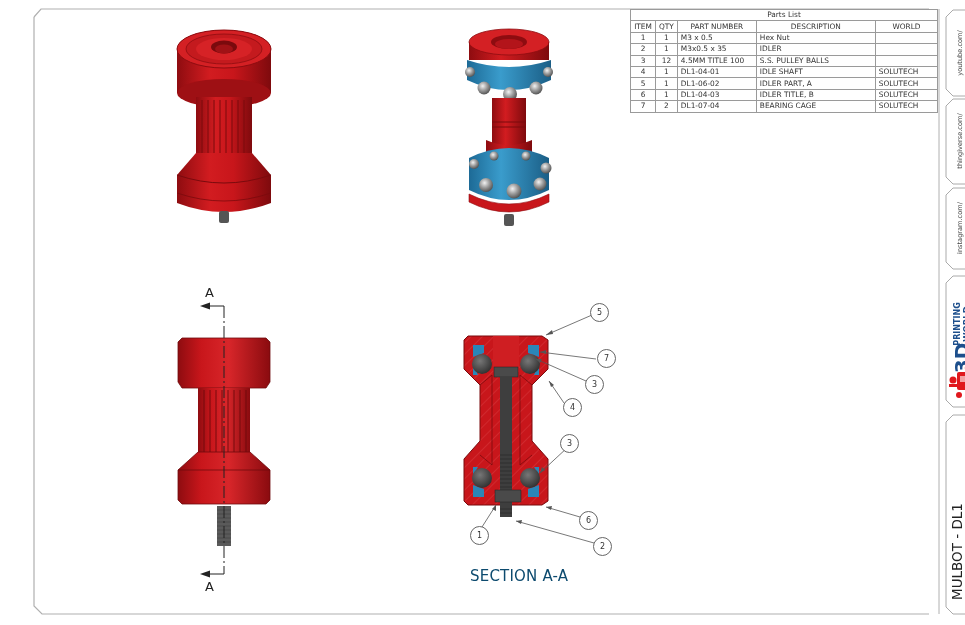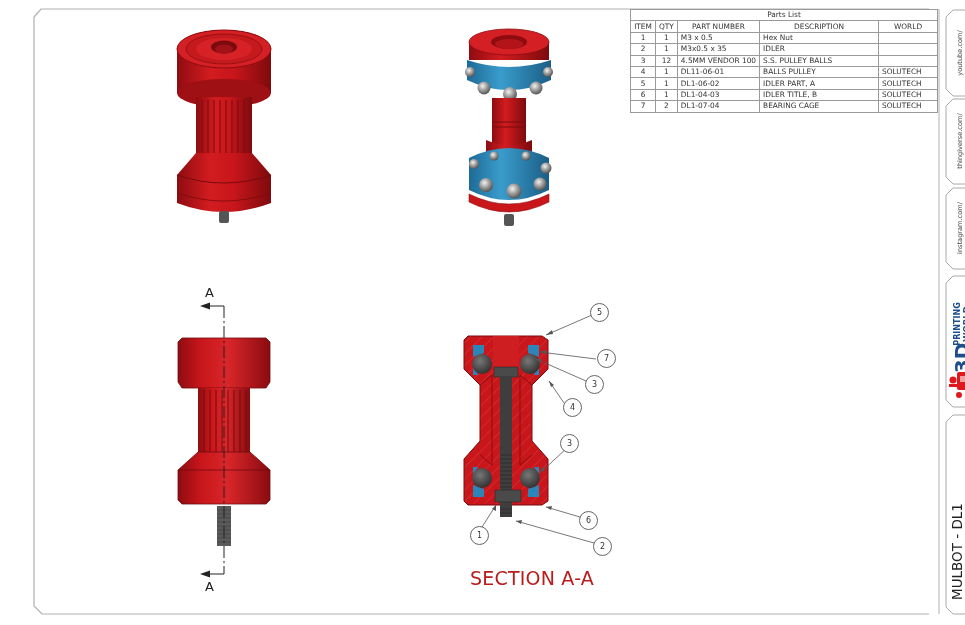--- a/index.html
+++ b/index.html
@@ -10,21 +10,21 @@
   .parts-table td, .parts-table th { border:1px solid #9a9a9a; padding:0 3px; height:10.4px; line-height:10px; font-weight:normal; white-space:nowrap; }
   .parts-table .title-row th { text-align:center; }
   .parts-table th { text-align:center; }
   .parts-table td.c { text-align:center; }
   .side-text { position:absolute; transform:rotate(-90deg); transform-origin:center center; text-align:center; font-size:6.6px; line-height:8px; color:#444; white-space:nowrap; }
   .tb-main { position:absolute; font-size:13.5px; color:#222; white-space:nowrap; transform:rotate(-90deg); transform-origin:left top; }
   .tb-sub { position:absolute; font-size:11px; color:#222; white-space:nowrap; transform:rotate(-90deg); transform-origin:left top; }
   .tb-small { position:absolute; font-size:4.5px; color:#444; white-space:nowrap; transform:rotate(-90deg); transform-origin:left top; }
   .tb-pn { position:absolute; font-size:7.5px; color:#333; white-space:nowrap; transform:rotate(-90deg); transform-origin:left top; }
   .label { position:absolute; font-size:13px; color:#222; }
-  .section-label { position:absolute; left:446px; top:567px; font-size:19px; color:#b91c1c; letter-spacing:0.2px; }
+  .section-label { position:absolute; left:446px; top:567px; font-size:15px; color:#0c4a6e; letter-spacing:0.2px; }
   .callout { position:absolute; width:17px; height:17px; border:1px solid #666; border-radius:50%; background:#fff; font-size:8px; text-align:center; line-height:17px; color:#333; }
   .logo { position:absolute; left:921px; top:276px; width:36px; height:130px; }
 </style>
 </head>
 <body>
 
 <div class="sheet">
 
   <svg class="frame" width="965" height="625">
     <polyline points="10,17 17,9 905,9" fill="none" stroke="#b0b0b0" stroke-width="1.2"></polyline>
@@ -64,29 +64,29 @@
     <tr>
       <td class="c">2</td>
       <td class="c">1</td>
       <td>M3x0.5 x 35</td>
       <td>IDLER</td>
       <td></td>
     </tr>
     <tr>
       <td class="c">3</td>
       <td class="c">12</td>
-      <td>4.5MM VENDOR 100</td>
+      <td>4.5MM TITLE 100</td>
       <td>S.S. PULLEY BALLS</td>
       <td></td>
     </tr>
     <tr>
       <td class="c">4</td>
       <td class="c">1</td>
-      <td>DL11-06-01</td>
-      <td>BALLS PULLEY</td>
+      <td>DL1-04-01</td>
+      <td>IDLE SHAFT</td>
       <td>SOLUTECH</td>
     </tr>
     <tr>
       <td class="c">5</td>
       <td class="c">1</td>
       <td>DL1-06-02</td>
       <td>IDLER PART, A</td>
       <td>SOLUTECH</td>
     </tr>
     <tr>

